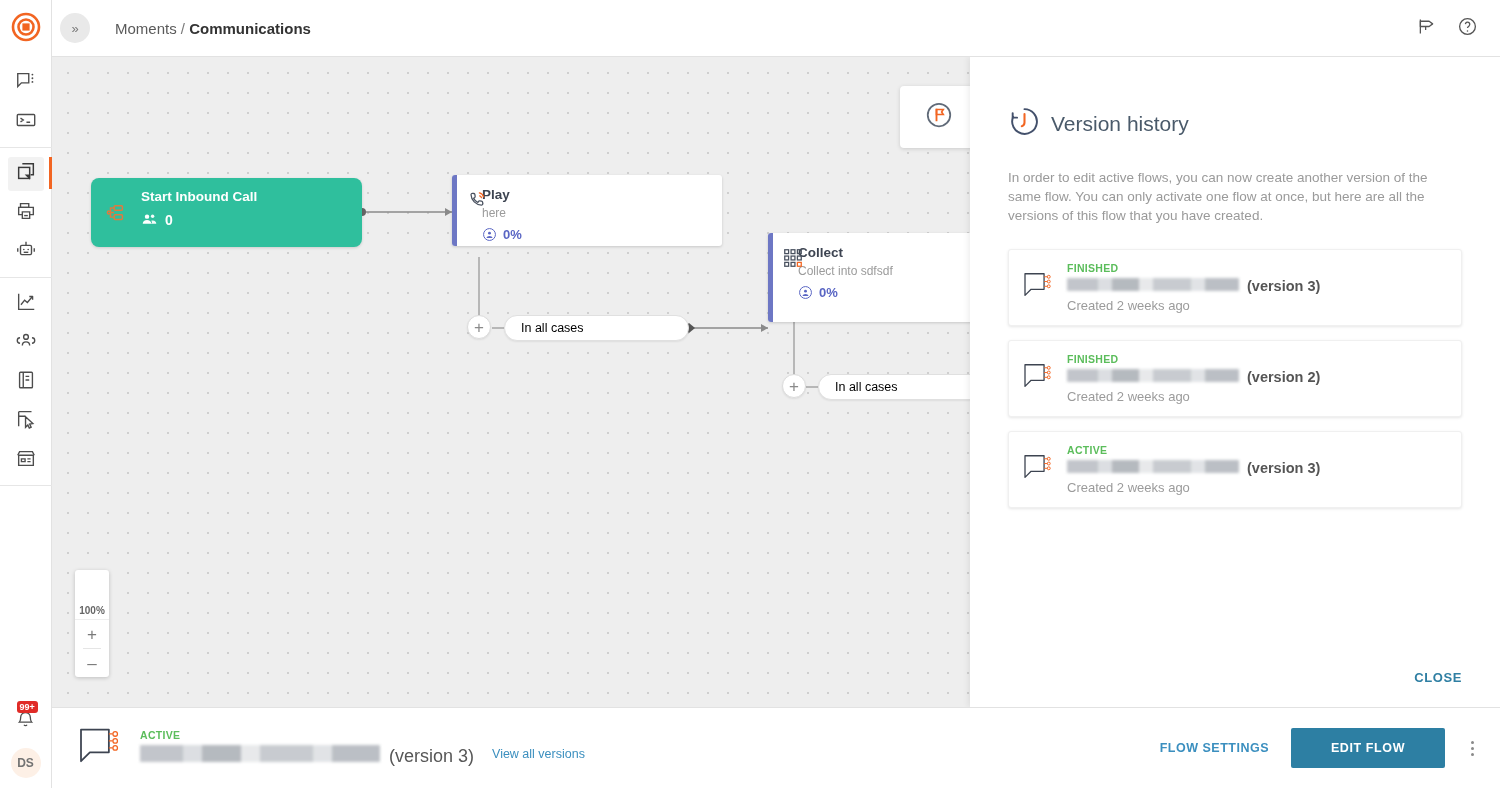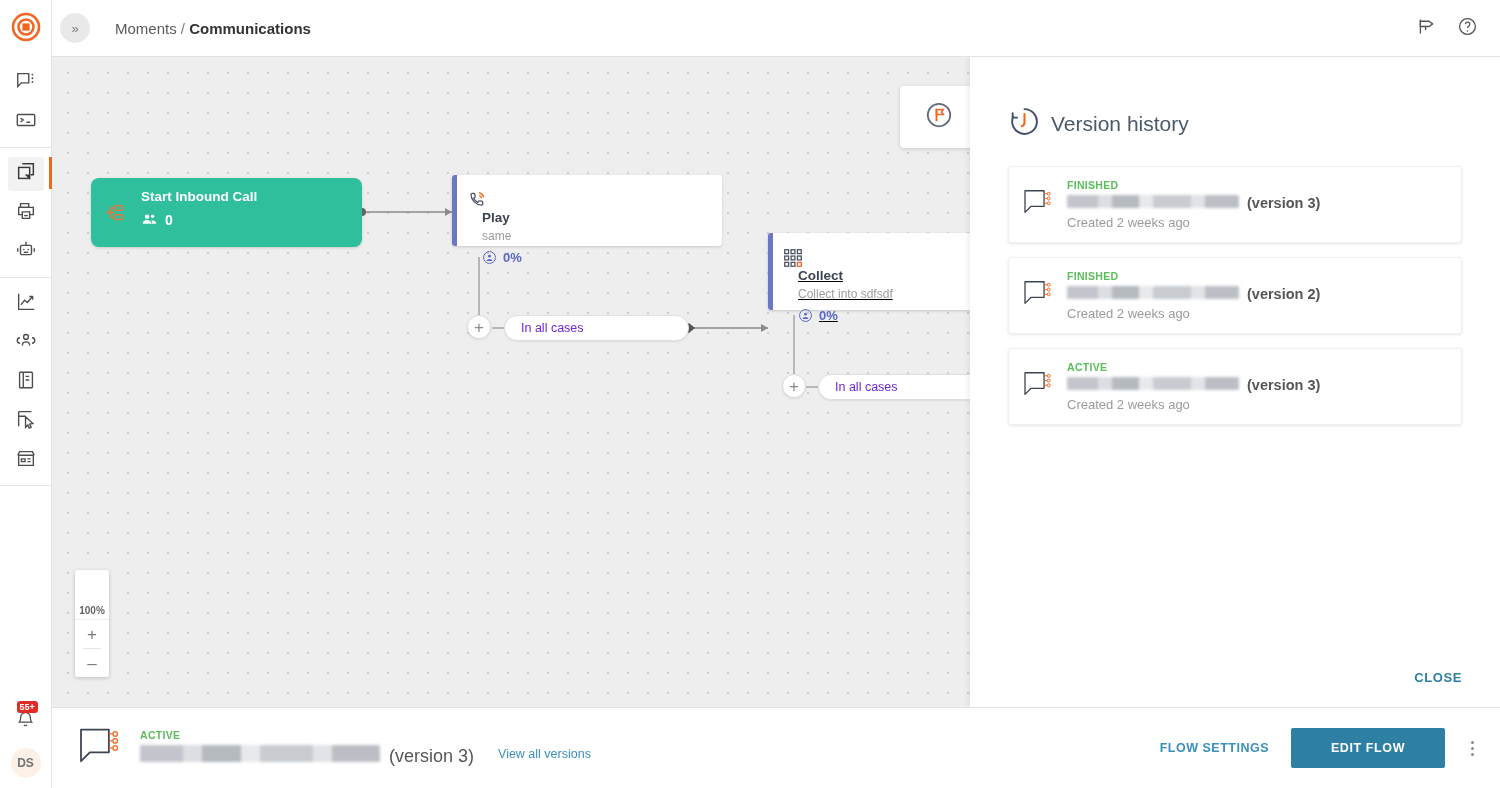--- a/index.html
+++ b/index.html
@@ -92,40 +92,40 @@
     position: absolute; background: #fff; border-radius: 3px;
     box-shadow: 0 1px 3px rgba(0,0,0,0.16);
     cursor: pointer;
   }
   .node .accent {
     position: absolute; left: 0; top: 0; width: 5px; height: 100%;
     background: #6d77c4; border-radius: 3px 0 0 3px;
   }
   .node-body { padding: 12px 14px 12px 30px; position: relative; }
   .node-icon { position: absolute; left: 14px; top: 14px; }
-  .node-title { font-size: 13.5px; font-weight: bold; color: #3d4451; line-height: 16px; margin-top: 23px; }
+  .node-title { font-size: 13.5px; font-weight: bold; color: #3d4451; line-height: 16px; }
   .node-sub { font-size: 12px; color: #9b9b9b; margin-top: 3px; }
   .node-stat { display: flex; align-items: center; gap: 6px; margin-top: 7px; }
   .node-stat span { font-size: 13px; font-weight: bold; color: #5a66c4; }
 
   .start-node {
     position: absolute; background: #2fbf9d; border-radius: 8px;
     box-shadow: 0 1px 3px rgba(0,0,0,0.14); cursor: pointer;
   }
   .start-body { padding: 11px 14px 11px 50px; position: relative; }
   .start-icon { position: absolute; left: 14px; top: 24px; }
   .start-title { color: #fff; font-size: 13.5px; font-weight: bold; }
   .start-count { display: flex; align-items: center; gap: 7px; margin-top: 7px; }
   .start-count span { color: #fff; font-size: 14px; font-weight: bold; }
 
   .pill {
     position: absolute; height: 26px; background: #fff;
     border: 1px solid #e0e0e0; border-radius: 13px;
     display: flex; align-items: center; padding: 0 16px;
-    font-size: 12.5px; color: #6d28d9; cursor: pointer;
+    font-size: 12.5px; color: #000000; cursor: pointer;
     box-shadow: 0 1px 2px rgba(0,0,0,0.07);
   }
   .plus-btn {
     position: absolute; width: 24px; height: 24px; border-radius: 50%;
     background: #fff; border: 1px solid #dcdcdc;
     display: flex; align-items: center; justify-content: center;
     font-size: 17px; color: #8a8a8a; cursor: pointer; line-height: 1;
     box-shadow: 0 1px 2px rgba(0,0,0,0.08);
   }
   .hidden-node {
@@ -188,21 +188,21 @@
   #bottombar {
     position: absolute; left: 52px; bottom: 0; width: 1448px; height: 81px;
     background: #fff; border-top: 1px solid #e2e2e2;
     display: flex; align-items: center; padding: 0 22px 0 26px; z-index: 50;
   }
   .bb-icon { flex-shrink: 0; margin-right: 18px; }
   .bb-info { display: flex; flex-direction: column; }
   .bb-status { font-size: 10.5px; font-weight: bold; color: #5bbd5b; letter-spacing: 0.3px; }
   .bb-name-row { display: flex; align-items: baseline; margin-top: 4px; }
   .bb-version { font-size: 18px; color: #575757; margin-left: 9px; }
-  .bb-viewall { font-size: 12.5px; color: #3b8fbf; margin-left: 24px; cursor: pointer; align-self: center; padding-top: 12px;}
+  .bb-viewall { font-size: 12.5px; color: #3b8fbf; margin-left: 18px; cursor: pointer; align-self: center; padding-top: 12px;}
   .bb-right { margin-left: auto; display: flex; align-items: center; gap: 22px; }
   .flow-settings {
     font-size: 12.5px; font-weight: bold; color: #3b8fbf; letter-spacing: 0.5px; cursor: pointer;
   }
   .edit-flow {
     background: #2d7fa3; color: #fff; border: none;
     font-size: 12.5px; font-weight: bold; letter-spacing: 0.6px;
     padding: 13px 0; width: 154px; border-radius: 2px; cursor: pointer;
     font-family: "Liberation Sans", sans-serif;
   }
@@ -346,21 +346,21 @@
 
   <div class="rail-spacer"></div>
   <div class="rail-bottom">
     <div class="bell-wrap">
       <span>
         <svg width="21" height="21" viewBox="0 0 24 24" fill="none" stroke="#4d4d4d" stroke-width="1.5">
           <path d="M12 4a5.5 5.5 0 00-5.5 5.5c0 4-1.5 5.5-1.5 5.5h14s-1.5-1.5-1.5-5.5A5.5 5.5 0 0012 4z"></path>
           <path d="M10.3 18a1.9 1.9 0 003.4 0"></path>
         </svg>
       </span>
-      <span class="bell-badge">55+</span>
+      <span class="bell-badge">99+</span>
     </div>
     <div class="avatar">DS</div>
   </div>
 </div>
 
 <div id="topbar">
   <div class="collapse-btn">
     <span>»</span>
   </div>
   <div class="breadcrumb">
@@ -446,42 +446,42 @@
     <div class="accent"></div>
     <div class="node-body">
       <div class="node-icon">
         <svg width="22" height="22" viewBox="0 0 24 24" fill="none">
           <path d="M5.5 6.2c0-.9.8-1.7 1.7-1.5l1.4.2c.6.1 1 .6 1.1 1.2l.3 2c.1.6-.2 1.1-.7 1.4l-1 .6a10 10 0 004.6 4.6l.6-1c.3-.5.8-.8 1.4-.7l2 .3c.6.1 1.1.5 1.2 1.1l.2 1.4c.2.9-.6 1.7-1.5 1.7A11.8 11.8 0 015.5 6.2z" stroke="#4a5260" stroke-width="1.4"></path>
           <path d="M14.6 4.2a6.2 6.2 0 014.6 4.3" stroke="#f26522" stroke-width="1.4" stroke-linecap="round"></path>
           <path d="M14.9 7.6a3 3 0 012 1.9" stroke="#f26522" stroke-width="1.4" stroke-linecap="round"></path>
         </svg>
       </div>
       <div class="node-title">Play</div>
-      <div class="node-sub">same</div>
+      <div class="node-sub">here</div>
       <div class="node-stat">
         <span style="display:flex">
           <svg width="15" height="15" viewBox="0 0 24 24" fill="none" stroke="#5a66c4" stroke-width="1.6">
             <circle cx="12" cy="12" r="9.5"></circle>
             <circle cx="12" cy="9.8" r="2.3" fill="#5a66c4" stroke="none"></circle>
             <path d="M7.2 17.4c.7-2 2.5-3.1 4.8-3.1s4.1 1.1 4.8 3.1" fill="#5a66c4" stroke="none"></path>
           </svg>
         </span>
         <span>0%</span>
       </div>
     </div>
   </div>
 
   <div class="plus-btn" style="left:415px; top:258px;">
     <span>+</span>
   </div>
   <div class="pill" style="left:452px; top:258px; width:185px;">
     <span>In all cases</span>
   </div>
 
-  <div class="node" style="left:716px; top:176px; width:270px; height:77px;text-decoration:underline;">
+  <div class="node" style="left:716px; top:176px; width:270px; height:89px;">
     <div class="accent"></div>
     <div class="node-body">
       <div class="node-icon">
         <svg width="22" height="22" viewBox="0 0 24 24" fill="none" stroke="#4a5260" stroke-width="1.4">
           <rect x="3" y="3" width="4.2" height="4.2"></rect>
             <rect x="9.9" y="3" width="4.2" height="4.2"></rect>
             <rect x="16.8" y="3" width="4.2" height="4.2"></rect>
           <rect x="3" y="9.9" width="4.2" height="4.2"></rect>
             <rect x="9.9" y="9.9" width="4.2" height="4.2"></rect>
             <rect x="16.8" y="9.9" width="4.2" height="4.2"></rect>
@@ -530,20 +530,21 @@
     <span>
       <svg width="33" height="33" viewBox="0 0 24 24" fill="none">
         <path d="M12 3a9 9 0 11-8.3 5.6" stroke="#43506b" stroke-width="1.4" stroke-linecap="round"></path>
         <path d="M3.4 9.2 L3.4 5.9 M3.4 9.2 L6.6 9.2" stroke="#43506b" stroke-width="1.4" stroke-linecap="round"></path>
         <path d="M12 6.6v6.2c0 1.4-.8 2.3-2 2.6" stroke="#f26522" stroke-width="1.5" stroke-linecap="round"></path>
       </svg>
     </span>
     <span class="vp-title">Version history</span>
   </div>
 
+  <div class="vp-desc">In order to edit active flows, you can now create another version of the same flow. You can only activate one flow at once, but here are all the versions of this flow that you have created.</div>
 
   <div class="vp-list">
 
     <div class="version-card">
       <div class="vc-icon">
         <svg width="30" height="26" viewBox="0 0 34 30" fill="none">
           <path d="M2 2h22v18h-15l-7 7z" stroke="#3d4451" stroke-width="1.5" stroke-linejoin="round"></path>
           <path d="M24 5.5h4M24 11h4M24 16.5h4" stroke="#f26522" stroke-width="1.1"></path>
           <circle cx="29.4" cy="5.5" r="1.7" stroke="#f26522" stroke-width="1.1"></circle>
           <circle cx="29.4" cy="11" r="1.7" stroke="#f26522" stroke-width="1.1"></circle>

